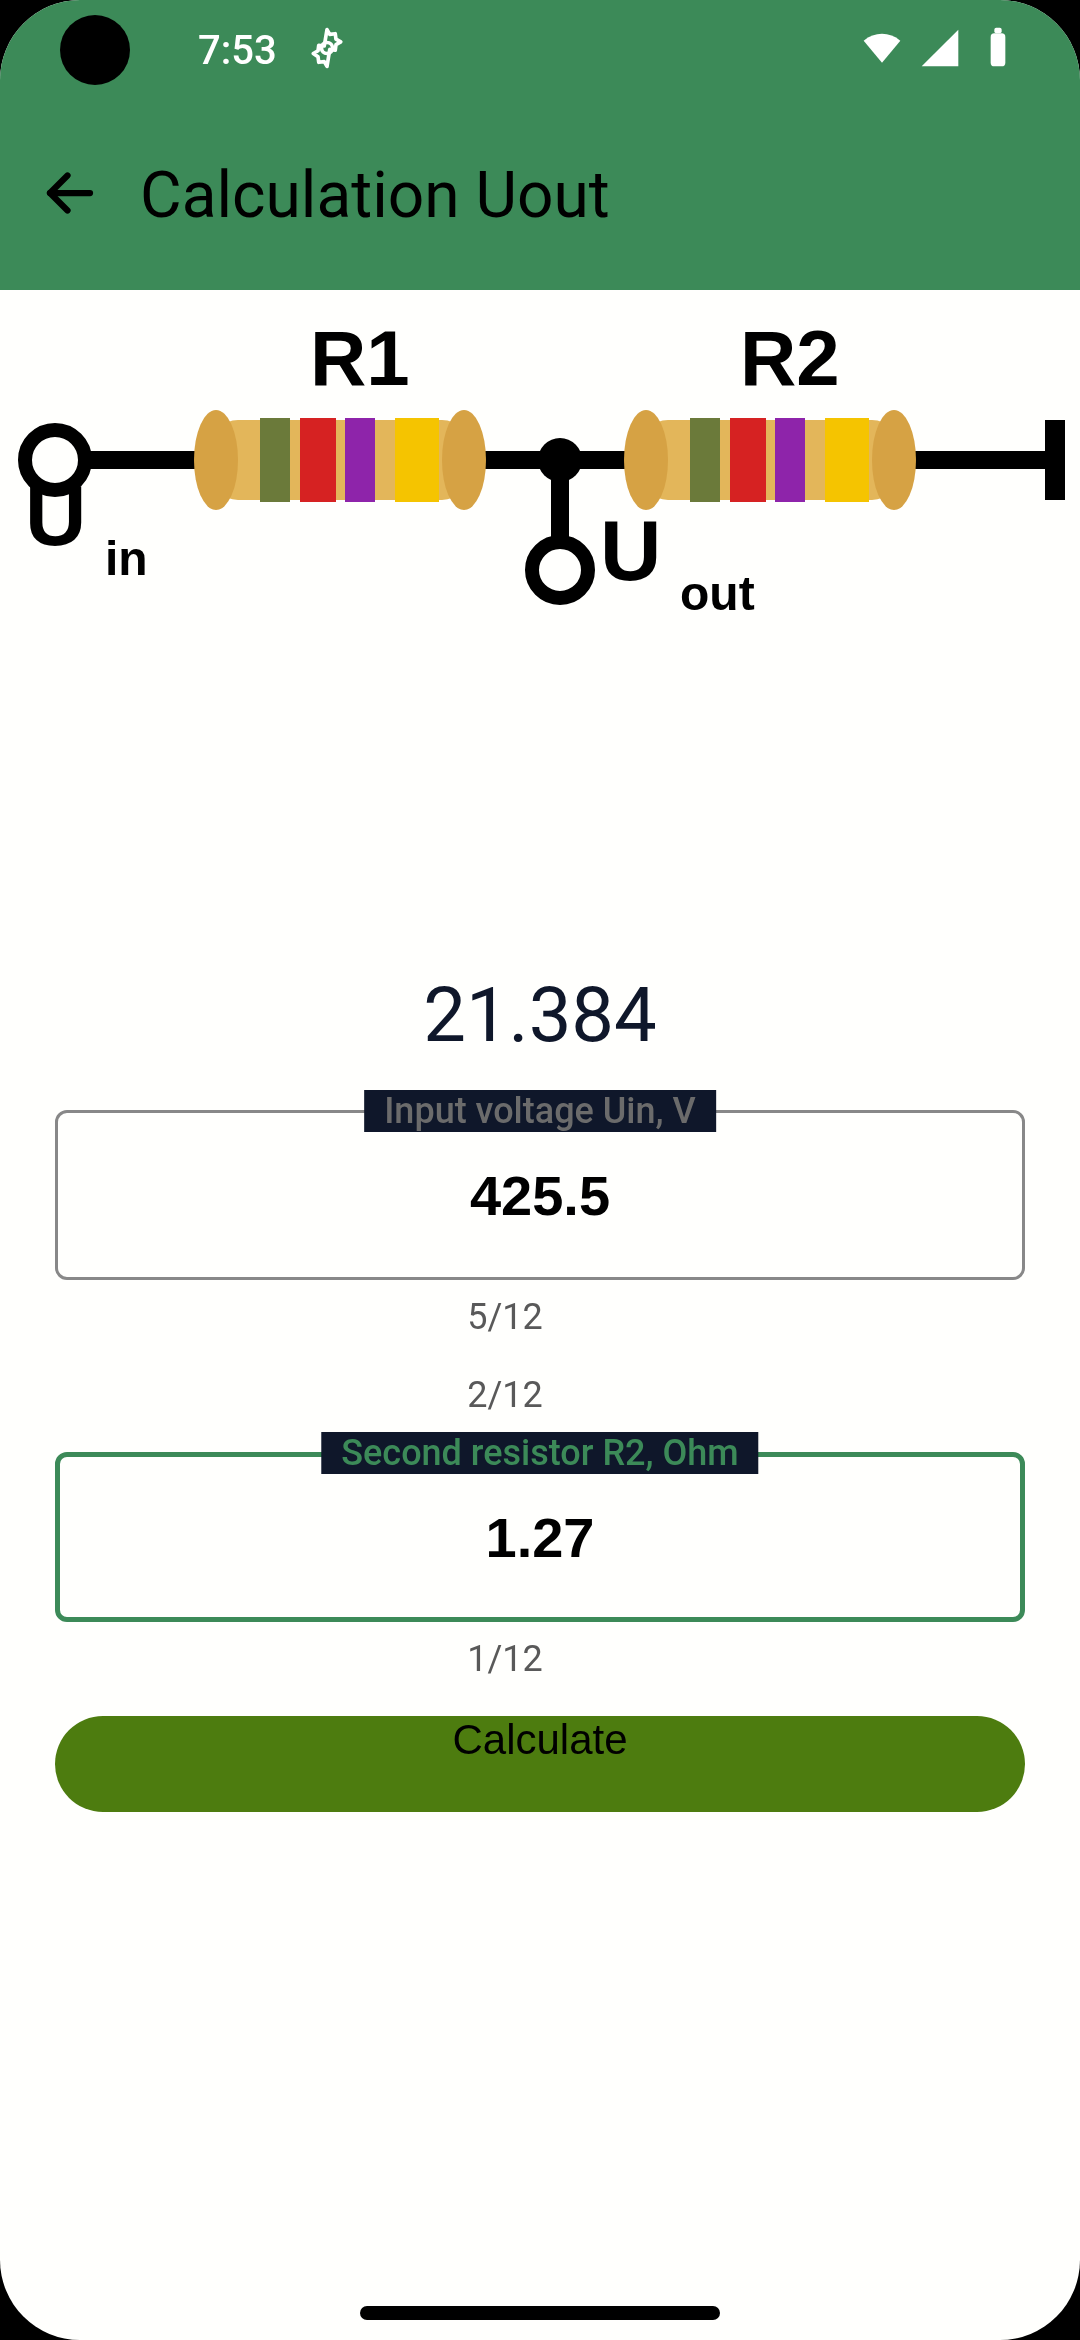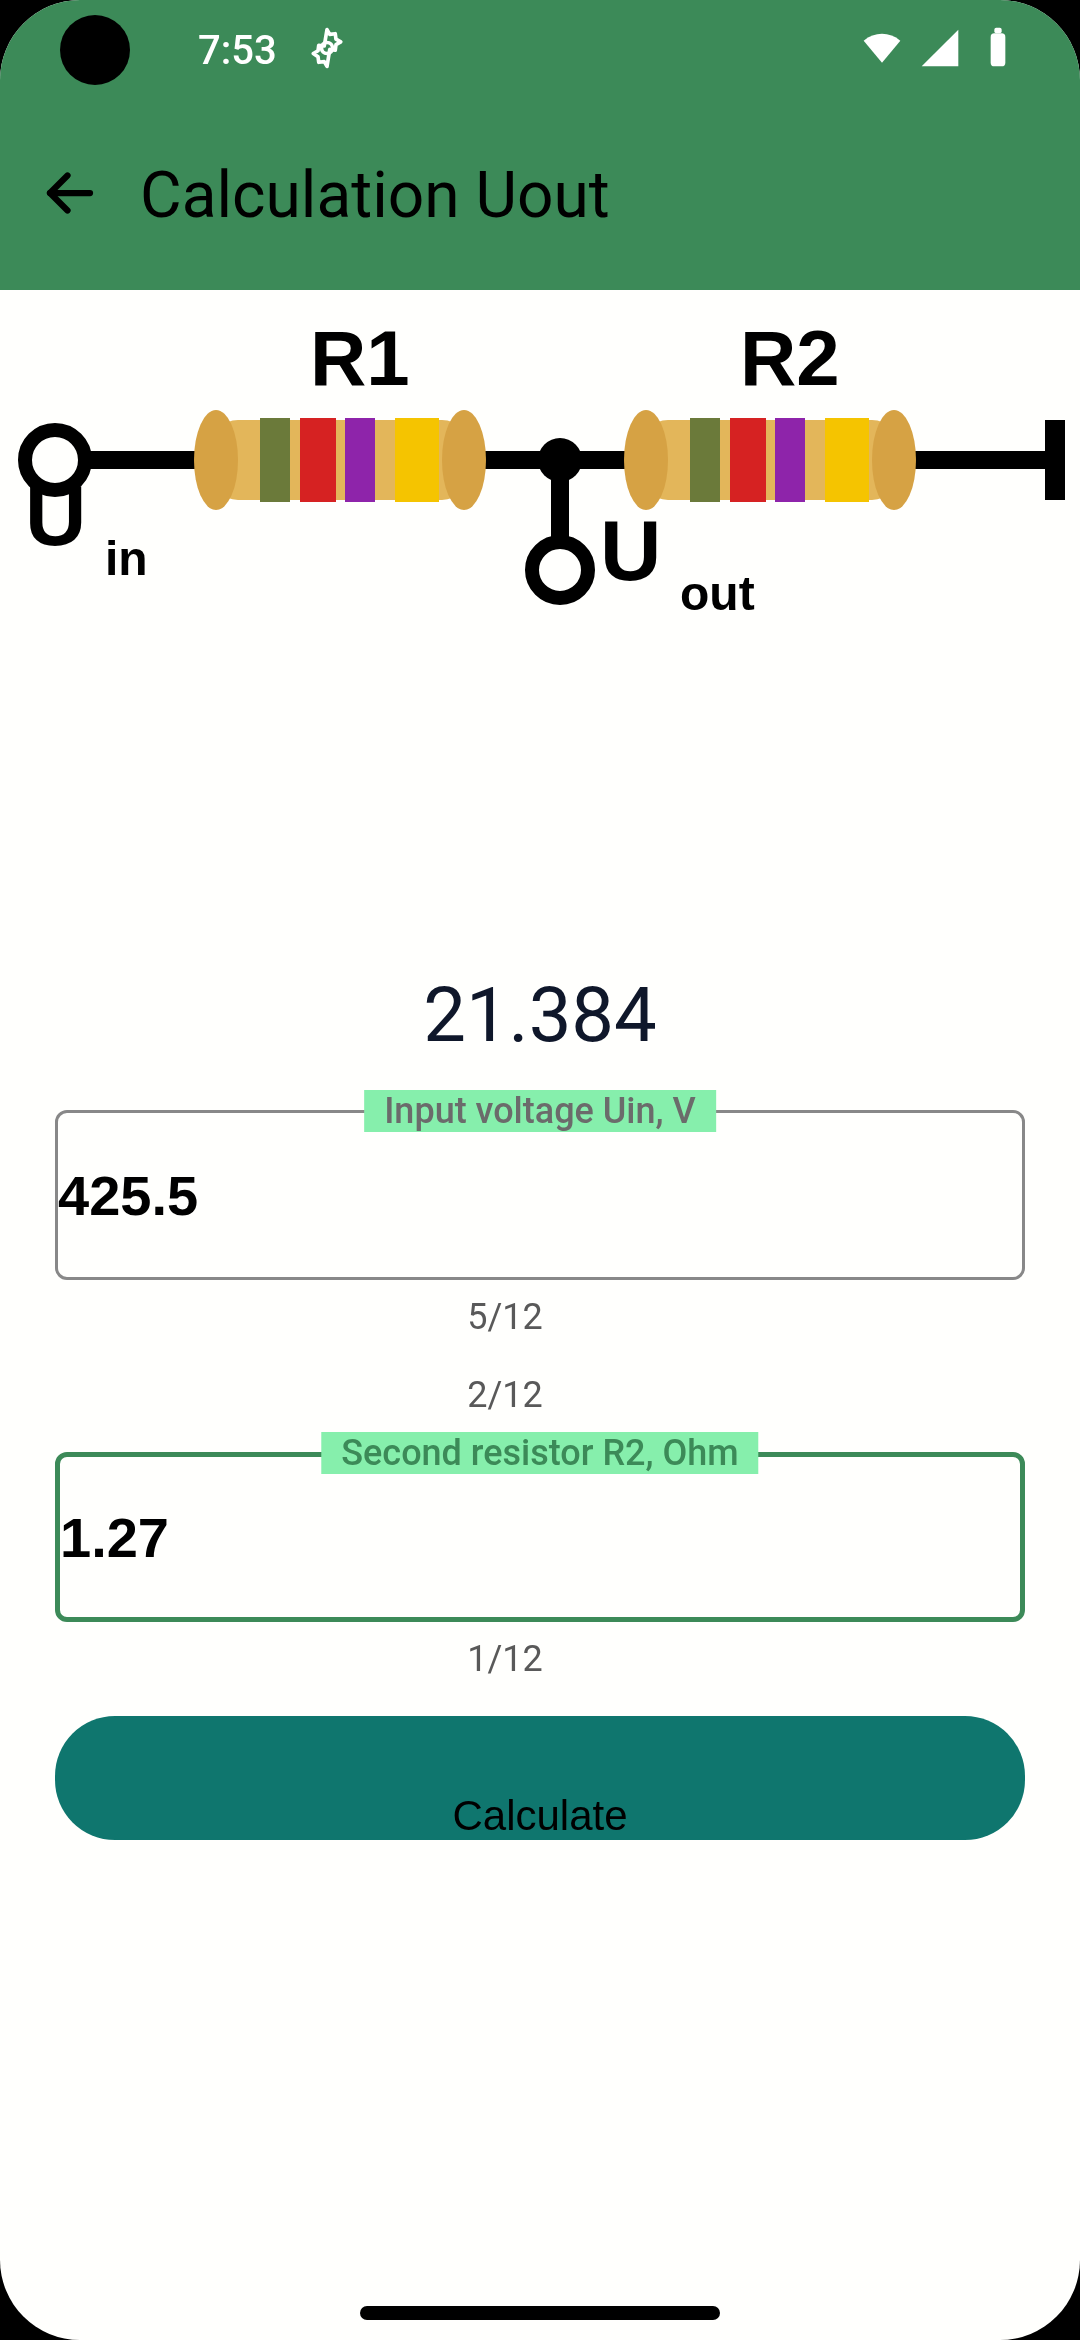--- a/index.html
+++ b/index.html
@@ -36,34 +36,34 @@
   .fieldset {
     margin: 0 55px 8px 55px; position: relative;
   }
   .field-box {
     border: 3px solid #888; border-radius: 12px; height: 170px;
     display: flex; align-items: center; justify-content: center;
   }
   .field-box.focused { border-color: #3c8a58; border-width: 5px; }
   .field-label {
     position: absolute; top: -20px; left: 50%; transform: translateX(-50%);
-    background: #86efac; padding: 0 20px; font-size: 36px; color: #6b6b6b; font-weight: 500;
+    background: #0f172a; padding: 0 20px; font-size: 36px; color: #6b6b6b; font-weight: 500;
     white-space: nowrap;
   }
   .field-label.focused { color: #3c8a58; }
   .field-input {
-    border: none; outline: none; background: transparent; text-align: left;
+    border: none; outline: none; background: transparent; text-align: center;
     font-size: 56px; font-weight: 700; color: #000; width: 100%;
   }
   .counter {
     text-align: center; font-size: 36px; color: #595959; margin: 16px 70px 36px 0;
   }
   .calc-btn {
-    margin: 10px 55px; height: 124px; border-radius: 60px; background: #0f766e;
-    display: flex; align-items: flex-end; justify-content: center;
+    margin: 10px 55px; height: 96px; border-radius: 60px; background: #4d7c0f;
+    display: flex; align-items: flex-start; justify-content: center;
     font-size: 42px; color: #000; font-weight: 400; border: none; width: calc(100% - 110px);
   }
   .navbar {
     position: absolute; bottom: 20px; left: 50%; transform: translateX(-50%);
     width: 360px; height: 14px; background: #000; border-radius: 10px;
   }
 </style>
 </head>
 <body>
 

